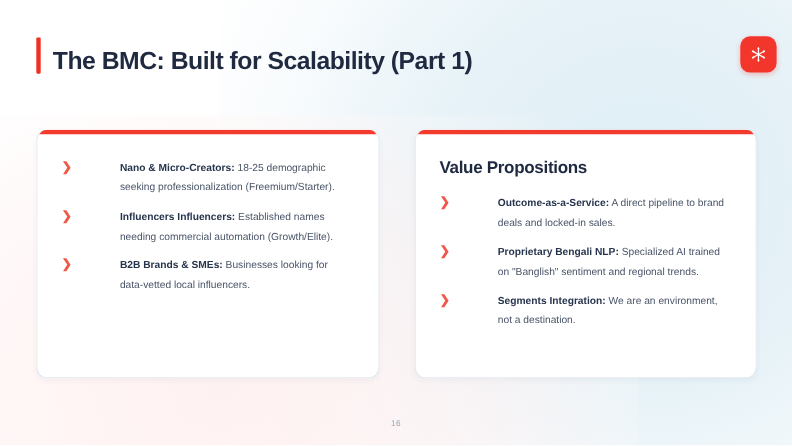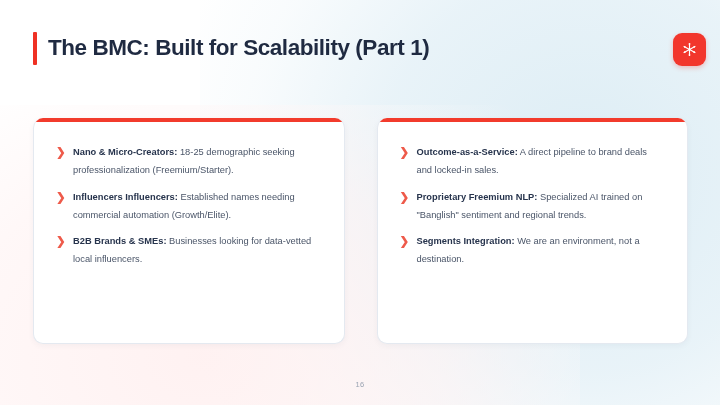--- a/index.html
+++ b/index.html
@@ -55,21 +55,21 @@
   }
 
   
   .header {
     position: absolute;
     left: 33px;
     top: 29px;
     right: 33px;
     height: 38px;
     display: flex;
-    align-items: center;
+    align-items: flex-end;
   }
 
   .title-accent {
     width: 4px;
     height: 33px;
     background: #ef3124;
     border-radius: 1px;
     flex: 0 0 auto;
   }
 
@@ -165,20 +165,21 @@
     font-weight: 600;
     text-align: left;
   }
 
   .bullet-text {
     flex: 1 1 auto;
     font-size: 9.3px;
     line-height: 1.92;
     color: #4a5568;
     padding-left: 5px;
+    margin-left: 36px;
   }
 
   .bullet-label {
     font-weight: 700;
     color: #27344d;
   }
 
   
   .page-number {
     position: absolute;
@@ -240,30 +241,31 @@
         <li class="bullet-item">
           <span class="chevron-icon">❯</span>
           <span class="bullet-text"><span class="bullet-label">B2B Brands &amp; SMEs:</span><span> Businesses looking for data-vetted local influencers.</span></span>
         </li>
 
       </ul>
     </div>
 
     <div class="card">
       <div class="card-topline"></div>
+      <div class="card-title">Value Propositions</div>
       <ul class="bullet-list">
 
         <li class="bullet-item">
           <span class="chevron-icon">❯</span>
           <span class="bullet-text"><span class="bullet-label">Outcome-as-a-Service:</span><span> A direct pipeline to brand deals and locked-in sales.</span></span>
         </li>
 
         <li class="bullet-item">
           <span class="chevron-icon">❯</span>
-          <span class="bullet-text"><span class="bullet-label">Proprietary Freemium NLP:</span><span> Specialized AI trained on "Banglish" sentiment and regional trends.</span></span>
+          <span class="bullet-text"><span class="bullet-label">Proprietary Bengali NLP:</span><span> Specialized AI trained on "Banglish" sentiment and regional trends.</span></span>
         </li>
 
         <li class="bullet-item">
           <span class="chevron-icon">❯</span>
           <span class="bullet-text"><span class="bullet-label">Segments Integration:</span><span> We are an environment, not a destination.</span></span>
         </li>
 
       </ul>
     </div>
 

